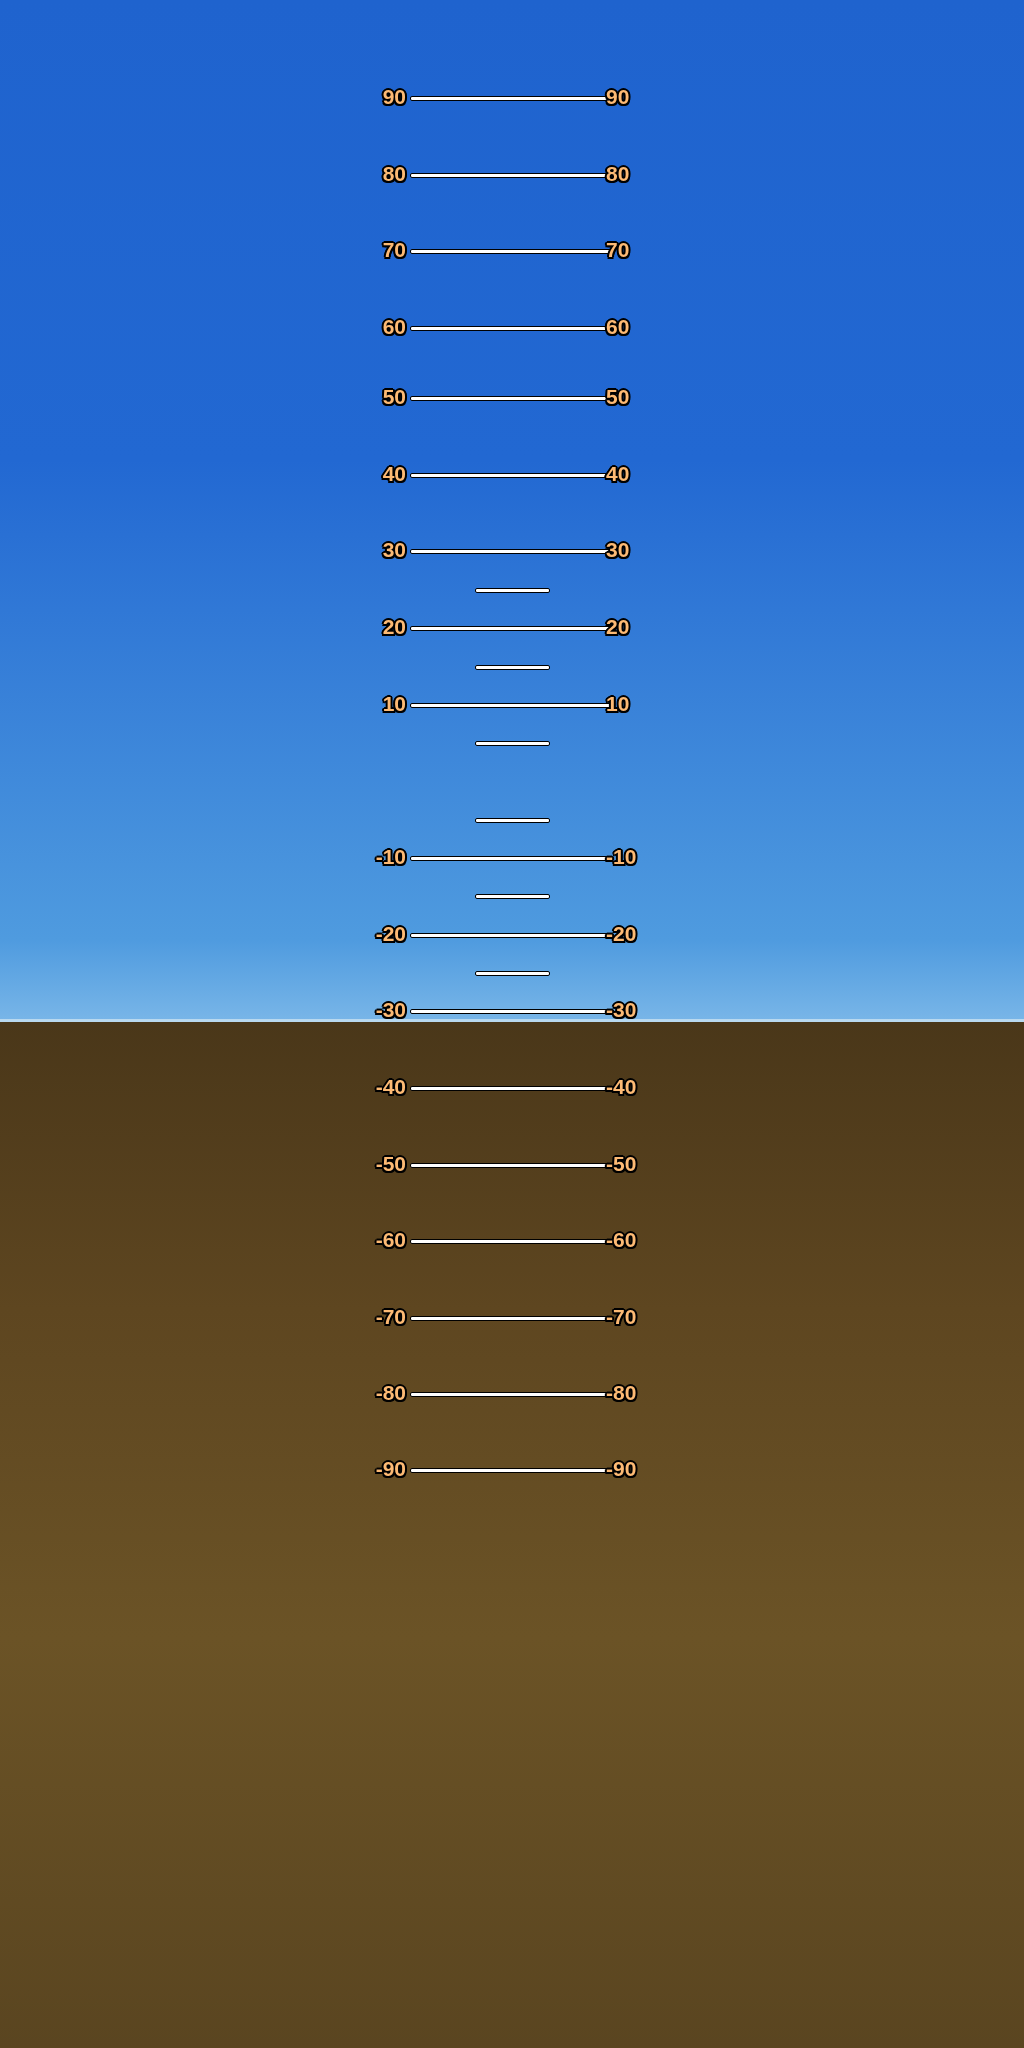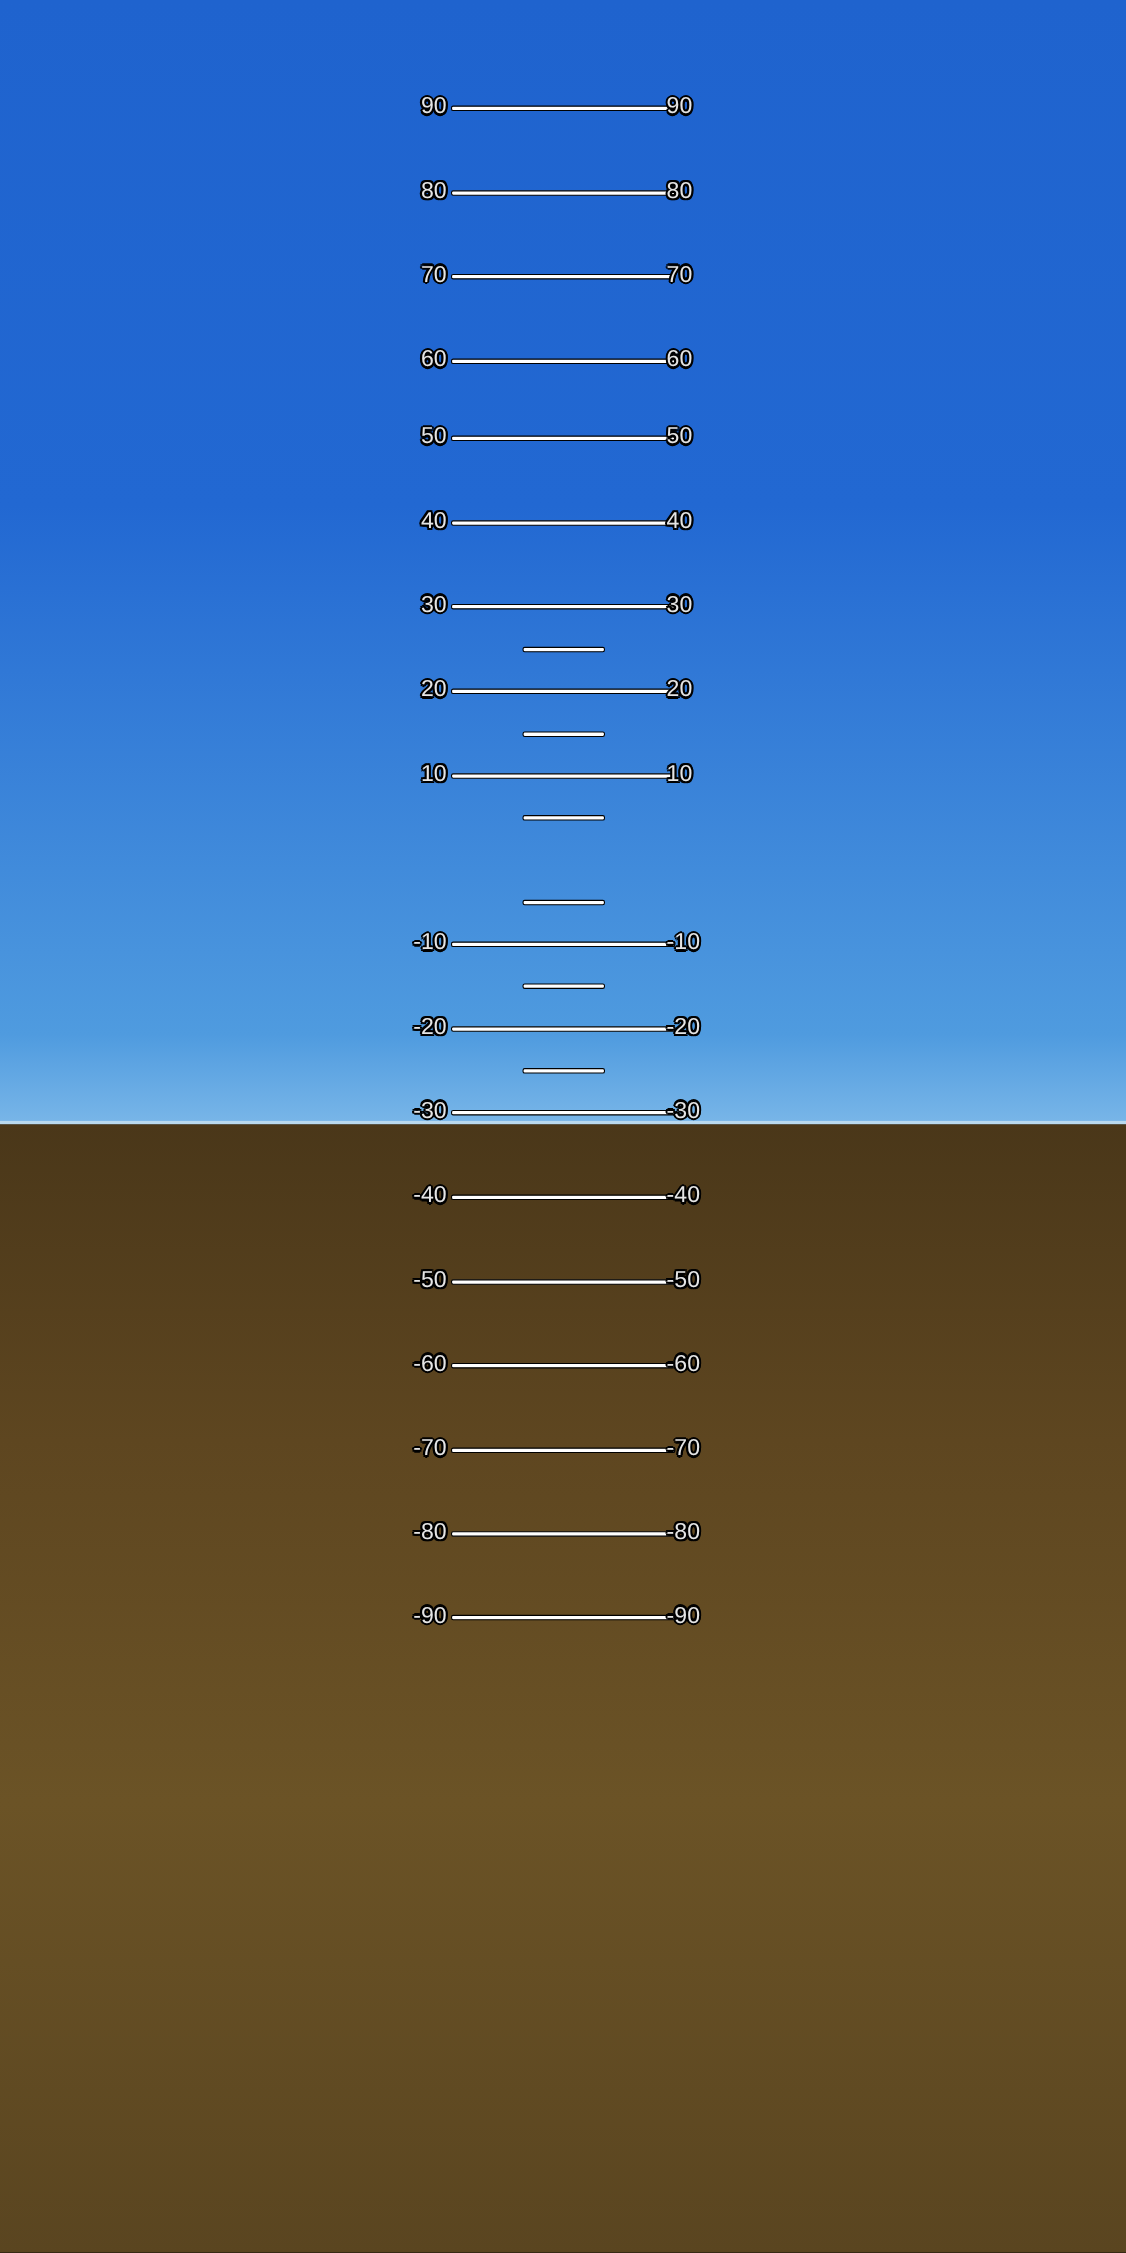--- a/index.html
+++ b/index.html
@@ -70,22 +70,22 @@
   
   .rung.minor .bar {
     left: 475px;
     width: 75px;
   }
   .lbl {
     position: absolute;
     top: -14px;
     font-size: 21px;
     line-height: 21px;
-    color: #e5e5e5;
-    font-weight: 400;
+    color: #fdba74;
+    font-weight: 700;
     white-space: nowrap;
     text-shadow:
       -1.5px -1.5px 0 #000, 1.5px -1.5px 0 #000,
       -1.5px  1.5px 0 #000, 1.5px  1.5px 0 #000,
        0px   -2px  0 #000,  0px   2px  0 #000,
       -2px    0px  0 #000,  2px   0px  0 #000;
   }
   .lbl.left  { right: 618px; text-align: right; }
   .lbl.right { left: 606px;  text-align: left;  }
 </style>

